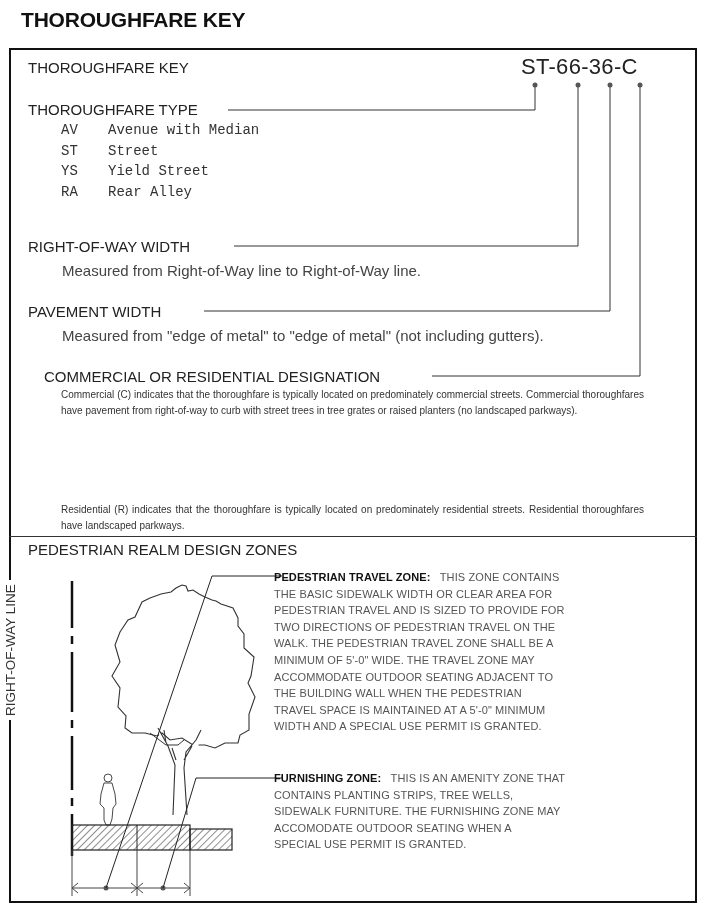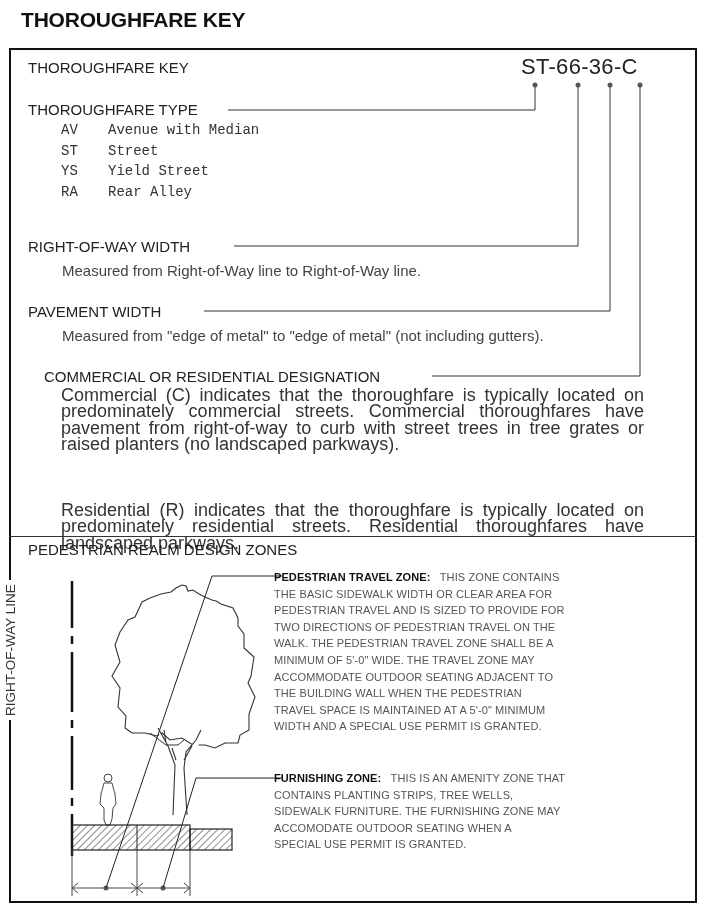--- a/index.html
+++ b/index.html
@@ -8,21 +8,21 @@
   .page-title { position: absolute; left: 21px; top: 8px; font-size: 21px; font-weight: bold;
                 letter-spacing: -0.2px; color: #111; }
   .frame { position: absolute; left: 9px; top: 48px; width: 688px; height: 855px;
            border: 2px solid #111; box-sizing: border-box; }
   .divider { position: absolute; left: 9px; top: 536px; width: 688px; height: 1px; background: #333; }
   .t { position: absolute; white-space: nowrap; }
   .hd { font-size: 15px; color: #222; }
   .code { font-size: 22px; color: #222; letter-spacing: 0.3px; }
   .sm { font-size: 15px; color: #444; }
   .abbr { font-size: 14px; color: #333; font-family: Liberation Mono, monospace; }
-  .para { position: absolute; left: 61px; width: 583px; font-size: 18px; line-height: 16.4px;
+  .para { position: absolute; left: 61px; width: 583px; font-size: 10px; line-height: 16.4px;
           color: #333; text-align: justify; text-align-last: left; }
   .zone { position: absolute; left: 274px; width: 400px; font-size: 11px; line-height: 16.6px;
           color: #555; letter-spacing: 0.1px; }
   .zone b { color: #111; font-weight: bold; }
   svg { position: absolute; left: 0; top: 0; }
   .row-label { display: inline-block; width: 47px; }
 </style>
 </head>
 <body>
 

